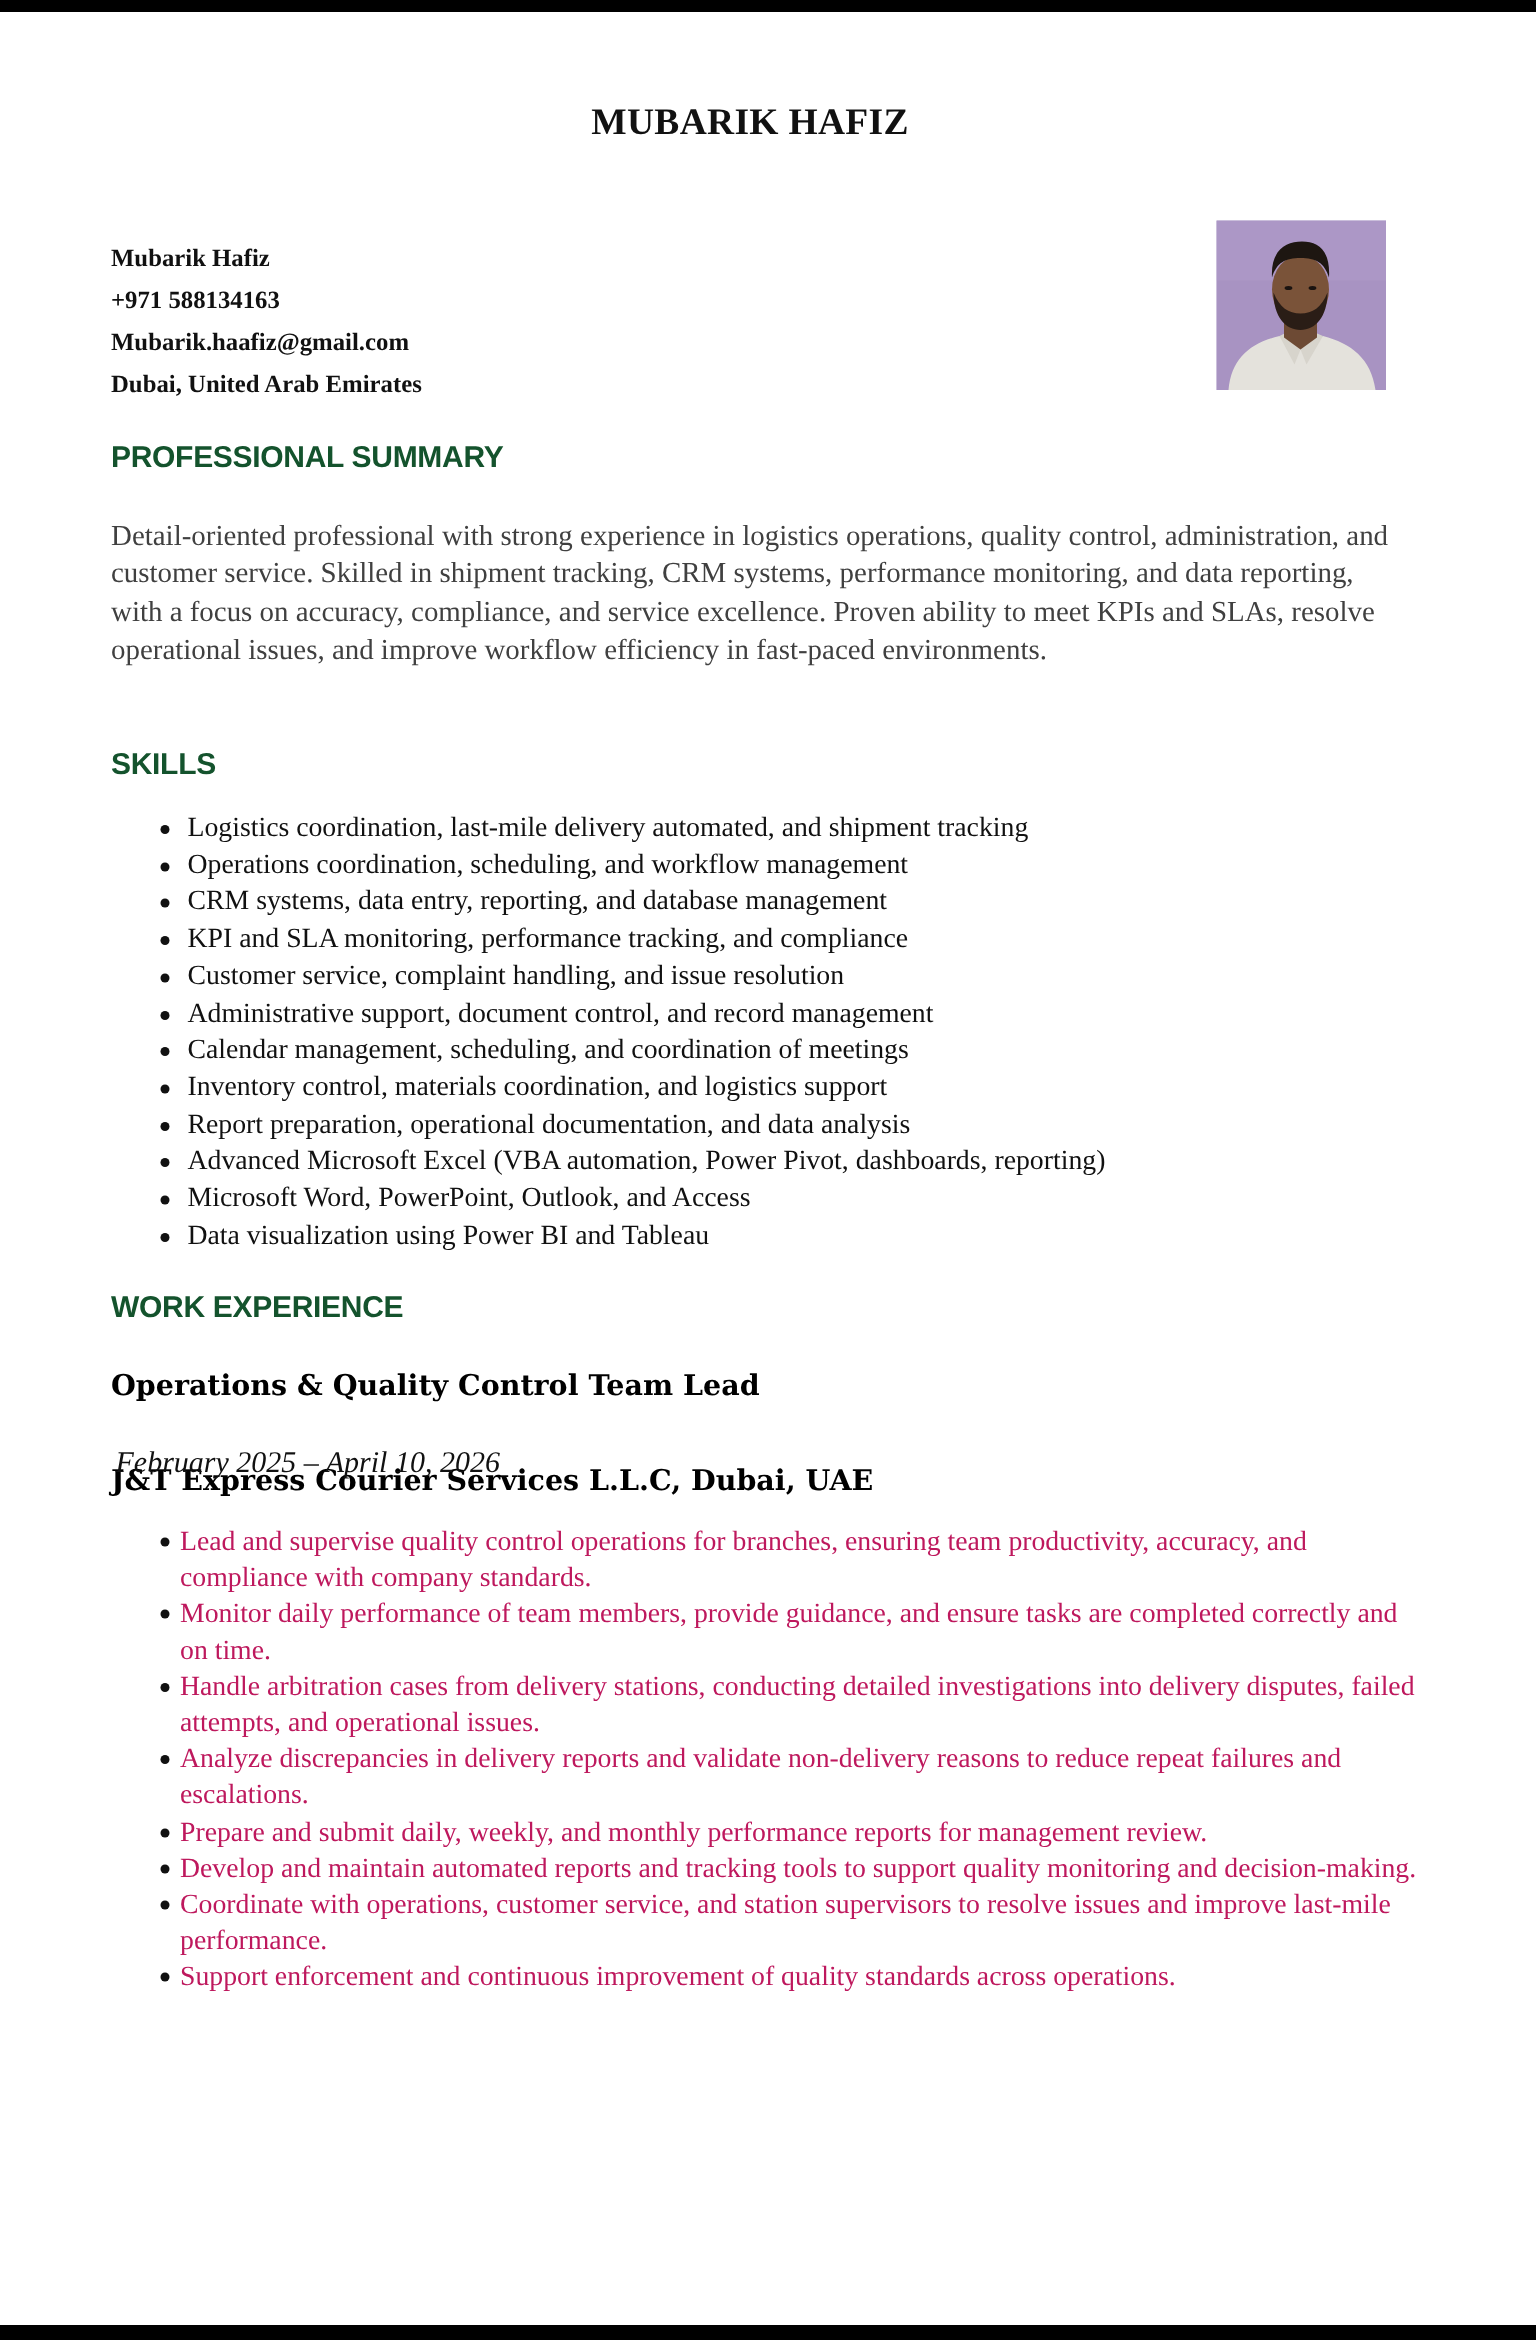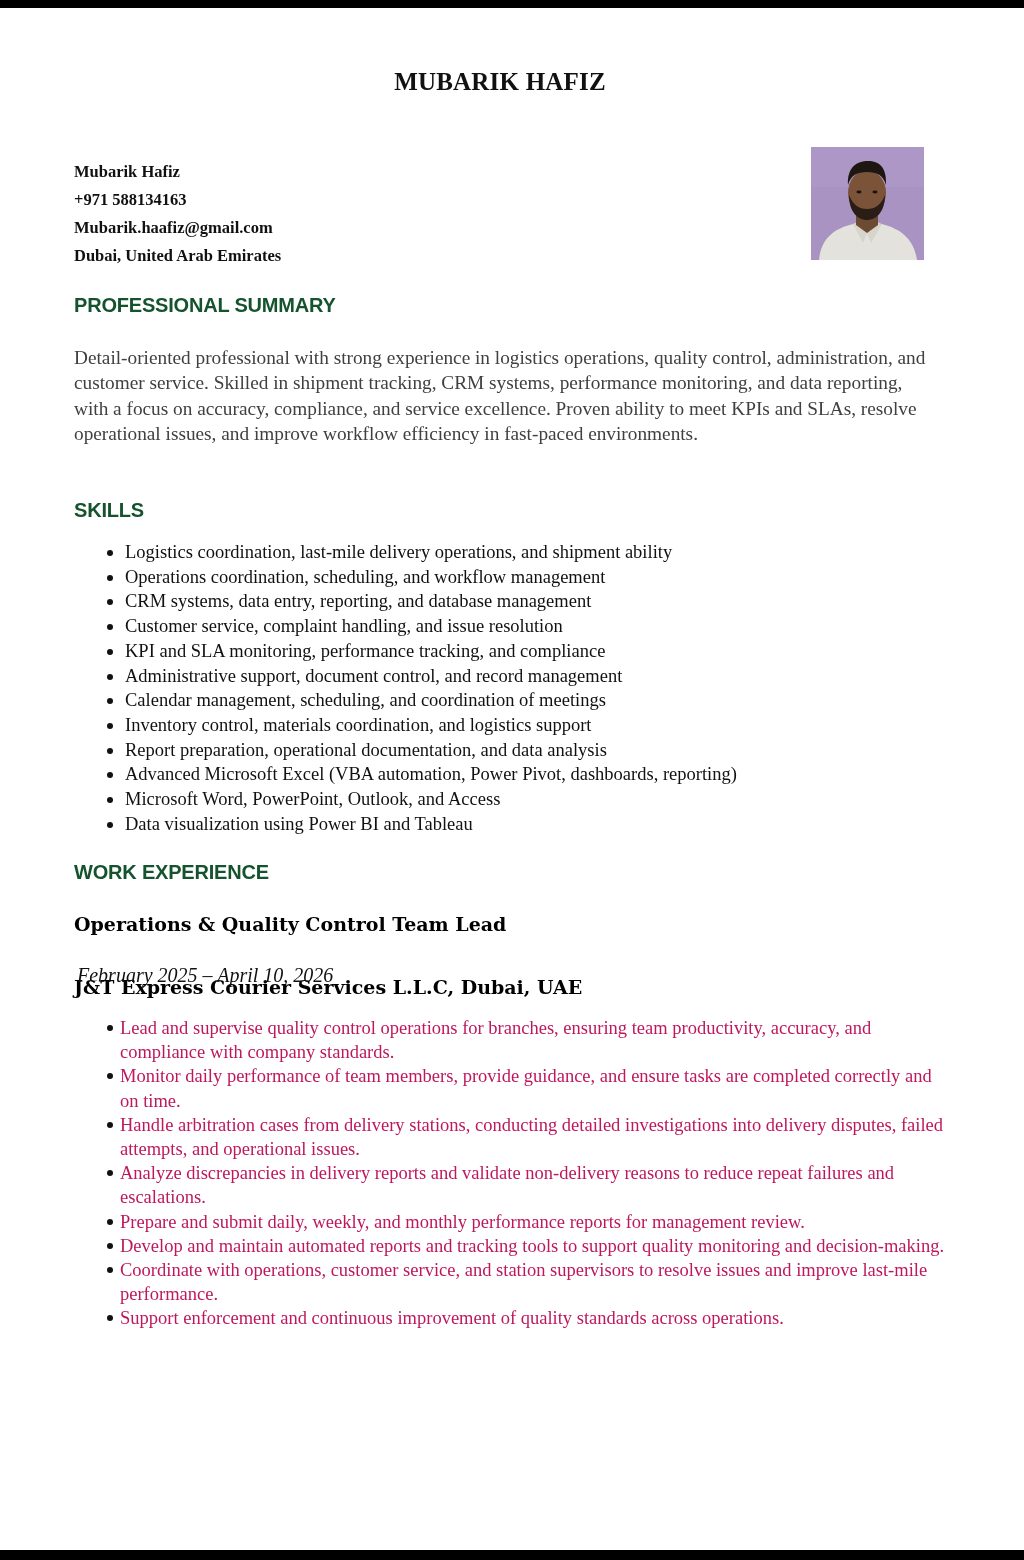--- a/index.html
+++ b/index.html
@@ -102,25 +102,25 @@
     <ellipse cx="48" cy="45" rx="2.6" ry="1.4" fill="#1a1310"></ellipse>
     <ellipse cx="64" cy="45" rx="2.6" ry="1.4" fill="#1a1310"></ellipse>
   </svg>
 </div>
 
 <div class="h2" style="top:294px;">PROFESSIONAL SUMMARY</div>
 <div class="summary">Detail-oriented professional with strong experience in logistics operations, quality control, administration, and customer service. Skilled in shipment tracking, CRM systems, performance monitoring, and data reporting, with a focus on accuracy, compliance, and service excellence. Proven ability to meet KPIs and SLAs, resolve operational issues, and improve workflow efficiency in fast-paced environments.</div>
 
 <div class="h2" style="top:499px;">SKILLS</div>
 <ul class="skills">
-  <li>Logistics coordination, last-mile delivery operations, and shipment ability</li>
+  <li>Logistics coordination, last-mile delivery automated, and shipment tracking</li>
   <li>Operations coordination, scheduling, and workflow management</li>
   <li>CRM systems, data entry, reporting, and database management</li>
+  <li>KPI and SLA monitoring, performance tracking, and compliance</li>
   <li>Customer service, complaint handling, and issue resolution</li>
-  <li>KPI and SLA monitoring, performance tracking, and compliance</li>
   <li>Administrative support, document control, and record management</li>
   <li>Calendar management, scheduling, and coordination of meetings</li>
   <li>Inventory control, materials coordination, and logistics support</li>
   <li>Report preparation, operational documentation, and data analysis</li>
   <li>Advanced Microsoft Excel (VBA automation, Power Pivot, dashboards, reporting)</li>
   <li>Microsoft Word, PowerPoint, Outlook, and Access</li>
   <li>Data visualization using Power BI and Tableau</li>
 </ul>
 
 <div class="h2" style="top:861px;">WORK EXPERIENCE</div>

